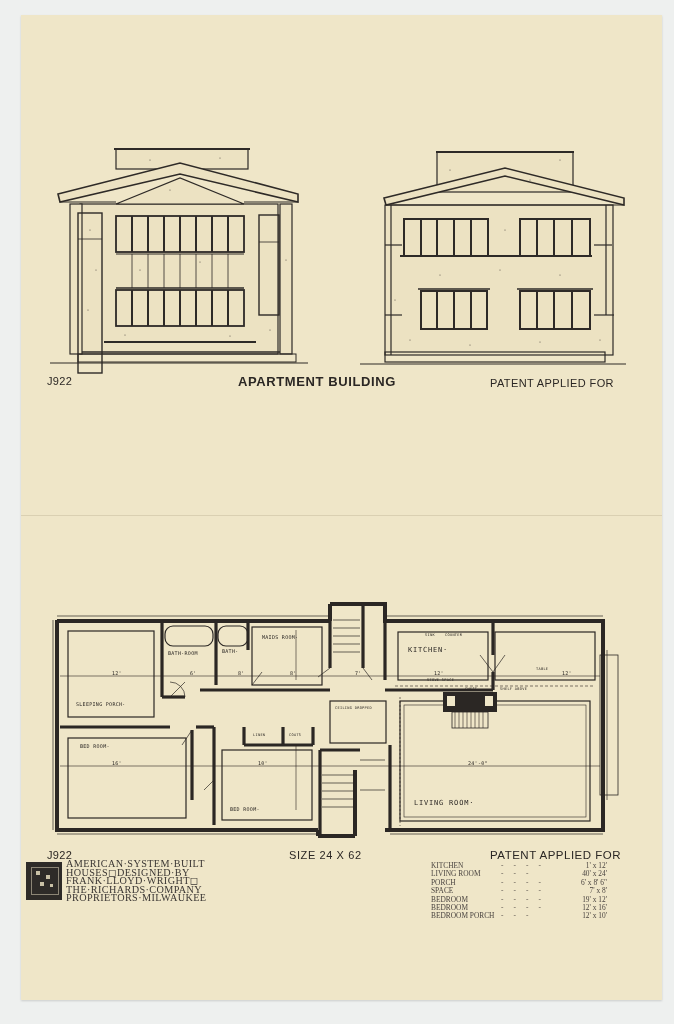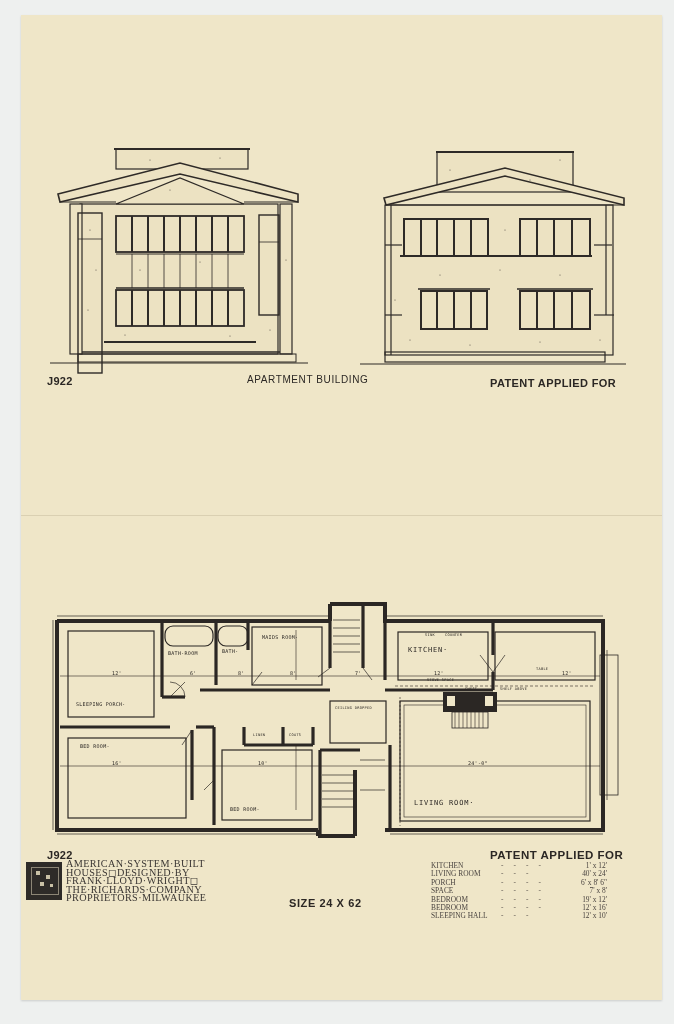--- a/index.html
+++ b/index.html
@@ -1,21 +1,21 @@
 <!DOCTYPE html>
 <html><head>
 <meta charset="utf-8">
 <style>
   html, body { margin:0; padding:0; }
   body { width:674px; height:1024px; background:#eef0ef; position:relative; overflow:hidden; font-family:"Liberation Sans", sans-serif; }
   .sheet { position:absolute; left:21px; top:15px; width:641px; height:985px; background:#efe6c8;
            box-shadow: 0 1px 2px rgba(0,0,0,0.15); }
   .fold { position:absolute; left:0; top:500px; width:641px; height:1px; background:rgba(120,110,80,0.18); }
   .abs { position:absolute; }
-  .label-bold { font-family:"Liberation Sans", sans-serif; font-weight:bold; color:#2b2724; letter-spacing:0.3px; }
+  .label-bold { font-family:"Liberation Sans", sans-serif; font-weight:normal; color:#2b2724; letter-spacing:0.3px; }
   svg { position:absolute; overflow:visible; }
   .room-lbl { font-family:"DejaVu Sans Mono", monospace; font-size:5px; fill:#2b2724; letter-spacing:0.3px; }
   .room-lbl-lg { font-family:"DejaVu Sans Mono", monospace; font-size:7px; fill:#2b2724; letter-spacing:0.8px; }
   .logo-block { position:absolute; left:26px; top:862px; width:36px; height:38px; background:#2e2b28; }
   .logo-inner { position:absolute; left:5px; top:5px; width:26px; height:26px; border:1px solid #8d8676; }
   .logo-dot { position:absolute; width:4px; height:4px; background:#c9c1a6; }
   .logo-text { position:absolute; left:66px; top:860px; font-family:"Liberation Serif", serif; font-size:10.2px; line-height:8.6px;
                color:#3a3633; letter-spacing:0.4px; text-transform:uppercase; }
   .logo-text div { white-space:nowrap; }
   .dims { position:absolute; left:431px; top:862px; width:176px; font-family:"Liberation Serif", serif; font-size:7.4px; color:#4a4440; }
@@ -155,21 +155,21 @@
     <circle cx="395" cy="300" r="0.6"></circle>
       <circle cx="600" cy="340" r="0.6"></circle>
       <circle cx="470" cy="345" r="0.6"></circle>
     <circle cx="505" cy="230" r="0.6"></circle>
       <circle cx="410" cy="340" r="0.6"></circle>
       <circle cx="540" cy="342" r="0.6"></circle>
   </g>
 </svg>
 
 <div class="abs label-bold" style="left:47px;top:375px;font-size:11px;">J922</div>
-<div class="abs label-bold" style="left:247px;top:374px;font-size:10px;font-weight:normal;letter-spacing:0.6px;">APARTMENT BUILDING</div>
+<div class="abs label-bold" style="left:238px;top:374px;font-size:13px;font-weight:bold;letter-spacing:0.6px;">APARTMENT BUILDING</div>
 <div class="abs label-bold" style="left:490px;top:377px;font-size:11px;letter-spacing:0.4px;">PATENT APPLIED FOR</div>
 
 <svg style="left:0;top:0" width="674" height="850" viewBox="0 0 674 850">
   <g stroke="#2b2724" fill="none">
 
     <g stroke-width="4">
       <polyline points="57,620 57,830 318,830"></polyline>
       <polyline points="57,621 330,621"></polyline>
       <polyline points="330,604 330,621"></polyline>
       <polyline points="330,604 385,604 385,621 603,621 603,830 385,830"></polyline>
@@ -303,21 +303,21 @@
   <text class="room-lbl" x="290" y="675">8'</text>
   <text class="room-lbl" x="355" y="675">7'</text>
   <text class="room-lbl" x="434" y="675">12'</text>
   <text class="room-lbl" x="562" y="675">12'</text>
   <text class="room-lbl" x="112" y="765">16'</text>
   <text class="room-lbl" x="258" y="765">10'</text>
   <text class="room-lbl" x="468" y="765">24'-0"</text>
 </svg>
 
 <div class="abs label-bold" style="left:47px;top:849px;font-size:11px;">J922</div>
-<div class="abs label-bold" style="left:289px;top:849px;font-size:11px;letter-spacing:0.6px;margin-top:48px;">SIZE 24 X 62</div>
+<div class="abs label-bold" style="left:289px;top:849px;font-size:11px;letter-spacing:0.6px;">SIZE 24 X 62</div>
 <div class="abs label-bold" style="left:490px;top:849px;font-size:11.5px;letter-spacing:0.5px;">PATENT APPLIED FOR</div>
 
 <div class="dims">
   <div class="dims-row">
       <span class="dims-room">KITCHEN</span>
       <span class="dims-dash">----</span>
       <span class="dims-size">1' x 12'</span>
     </div>
   <div class="dims-row">
       <span class="dims-room">LIVING ROOM</span>
@@ -338,21 +338,21 @@
       <span class="dims-room">BEDROOM</span>
       <span class="dims-dash">----</span>
       <span class="dims-size">19' x 12'</span>
     </div>
   <div class="dims-row">
       <span class="dims-room">BEDROOM</span>
       <span class="dims-dash">----</span>
       <span class="dims-size">12' x 16'</span>
     </div>
   <div class="dims-row">
-      <span class="dims-room">SLEEPING HALL</span>
+      <span class="dims-room">BEDROOM PORCH</span>
       <span class="dims-dash">---</span>
       <span class="dims-size">12' x 10'</span>
     </div>
 </div>
 
 <div class="logo-block">
   <div class="logo-inner"></div>
   <div class="logo-dot" style="left:10px;top:9px;"></div>
   <div class="logo-dot" style="left:20px;top:13px;"></div>
   <div class="logo-dot" style="left:14px;top:20px;"></div>

